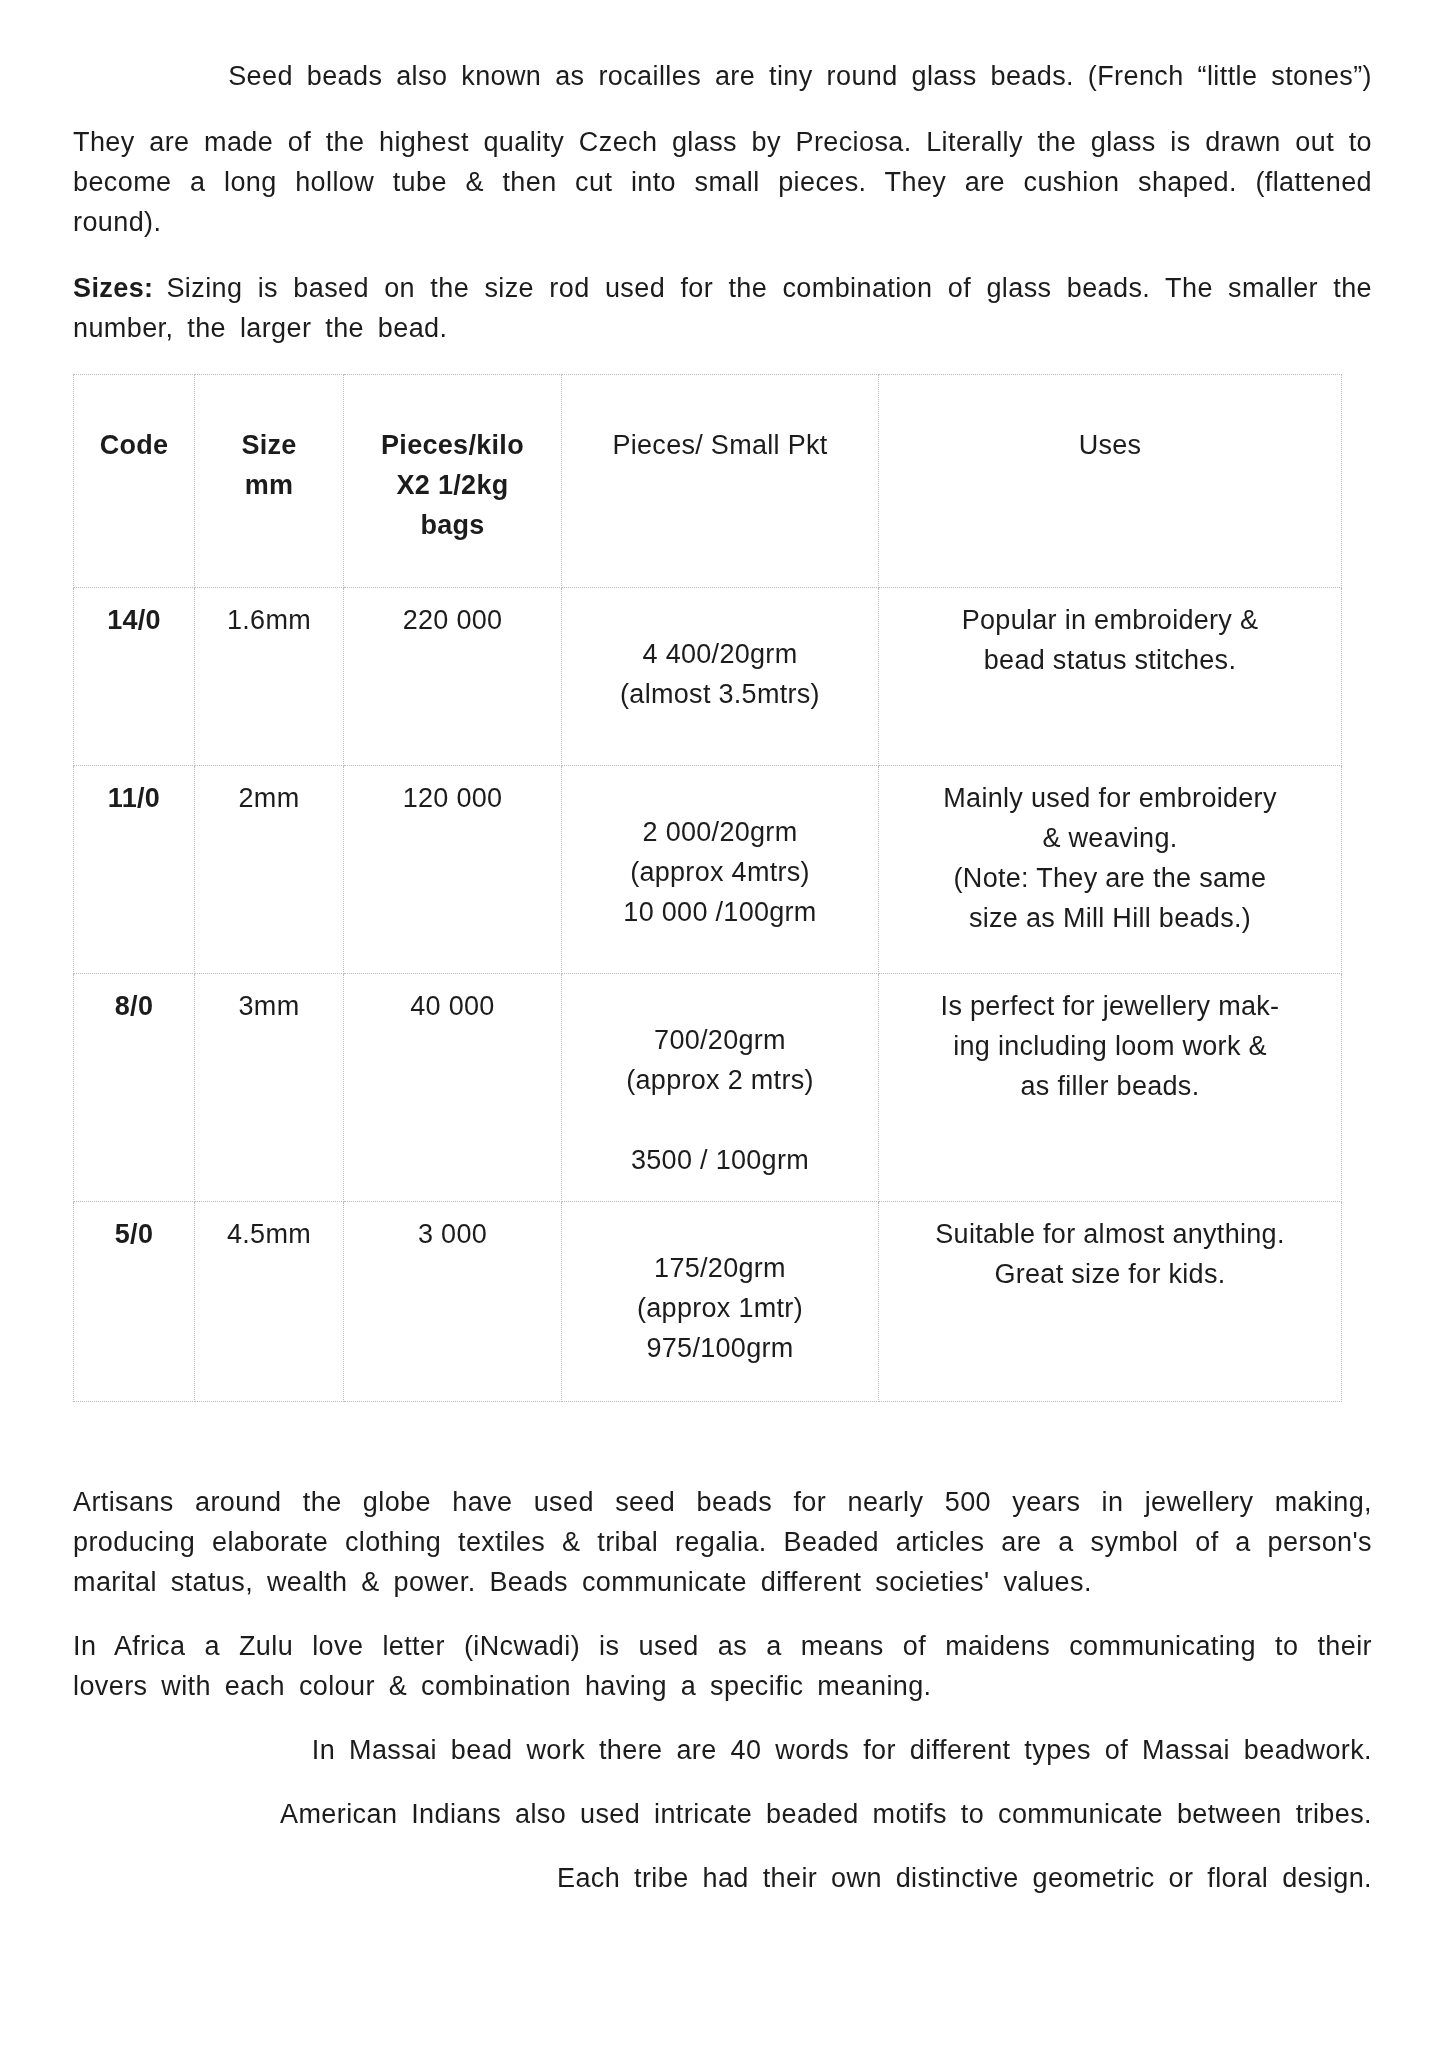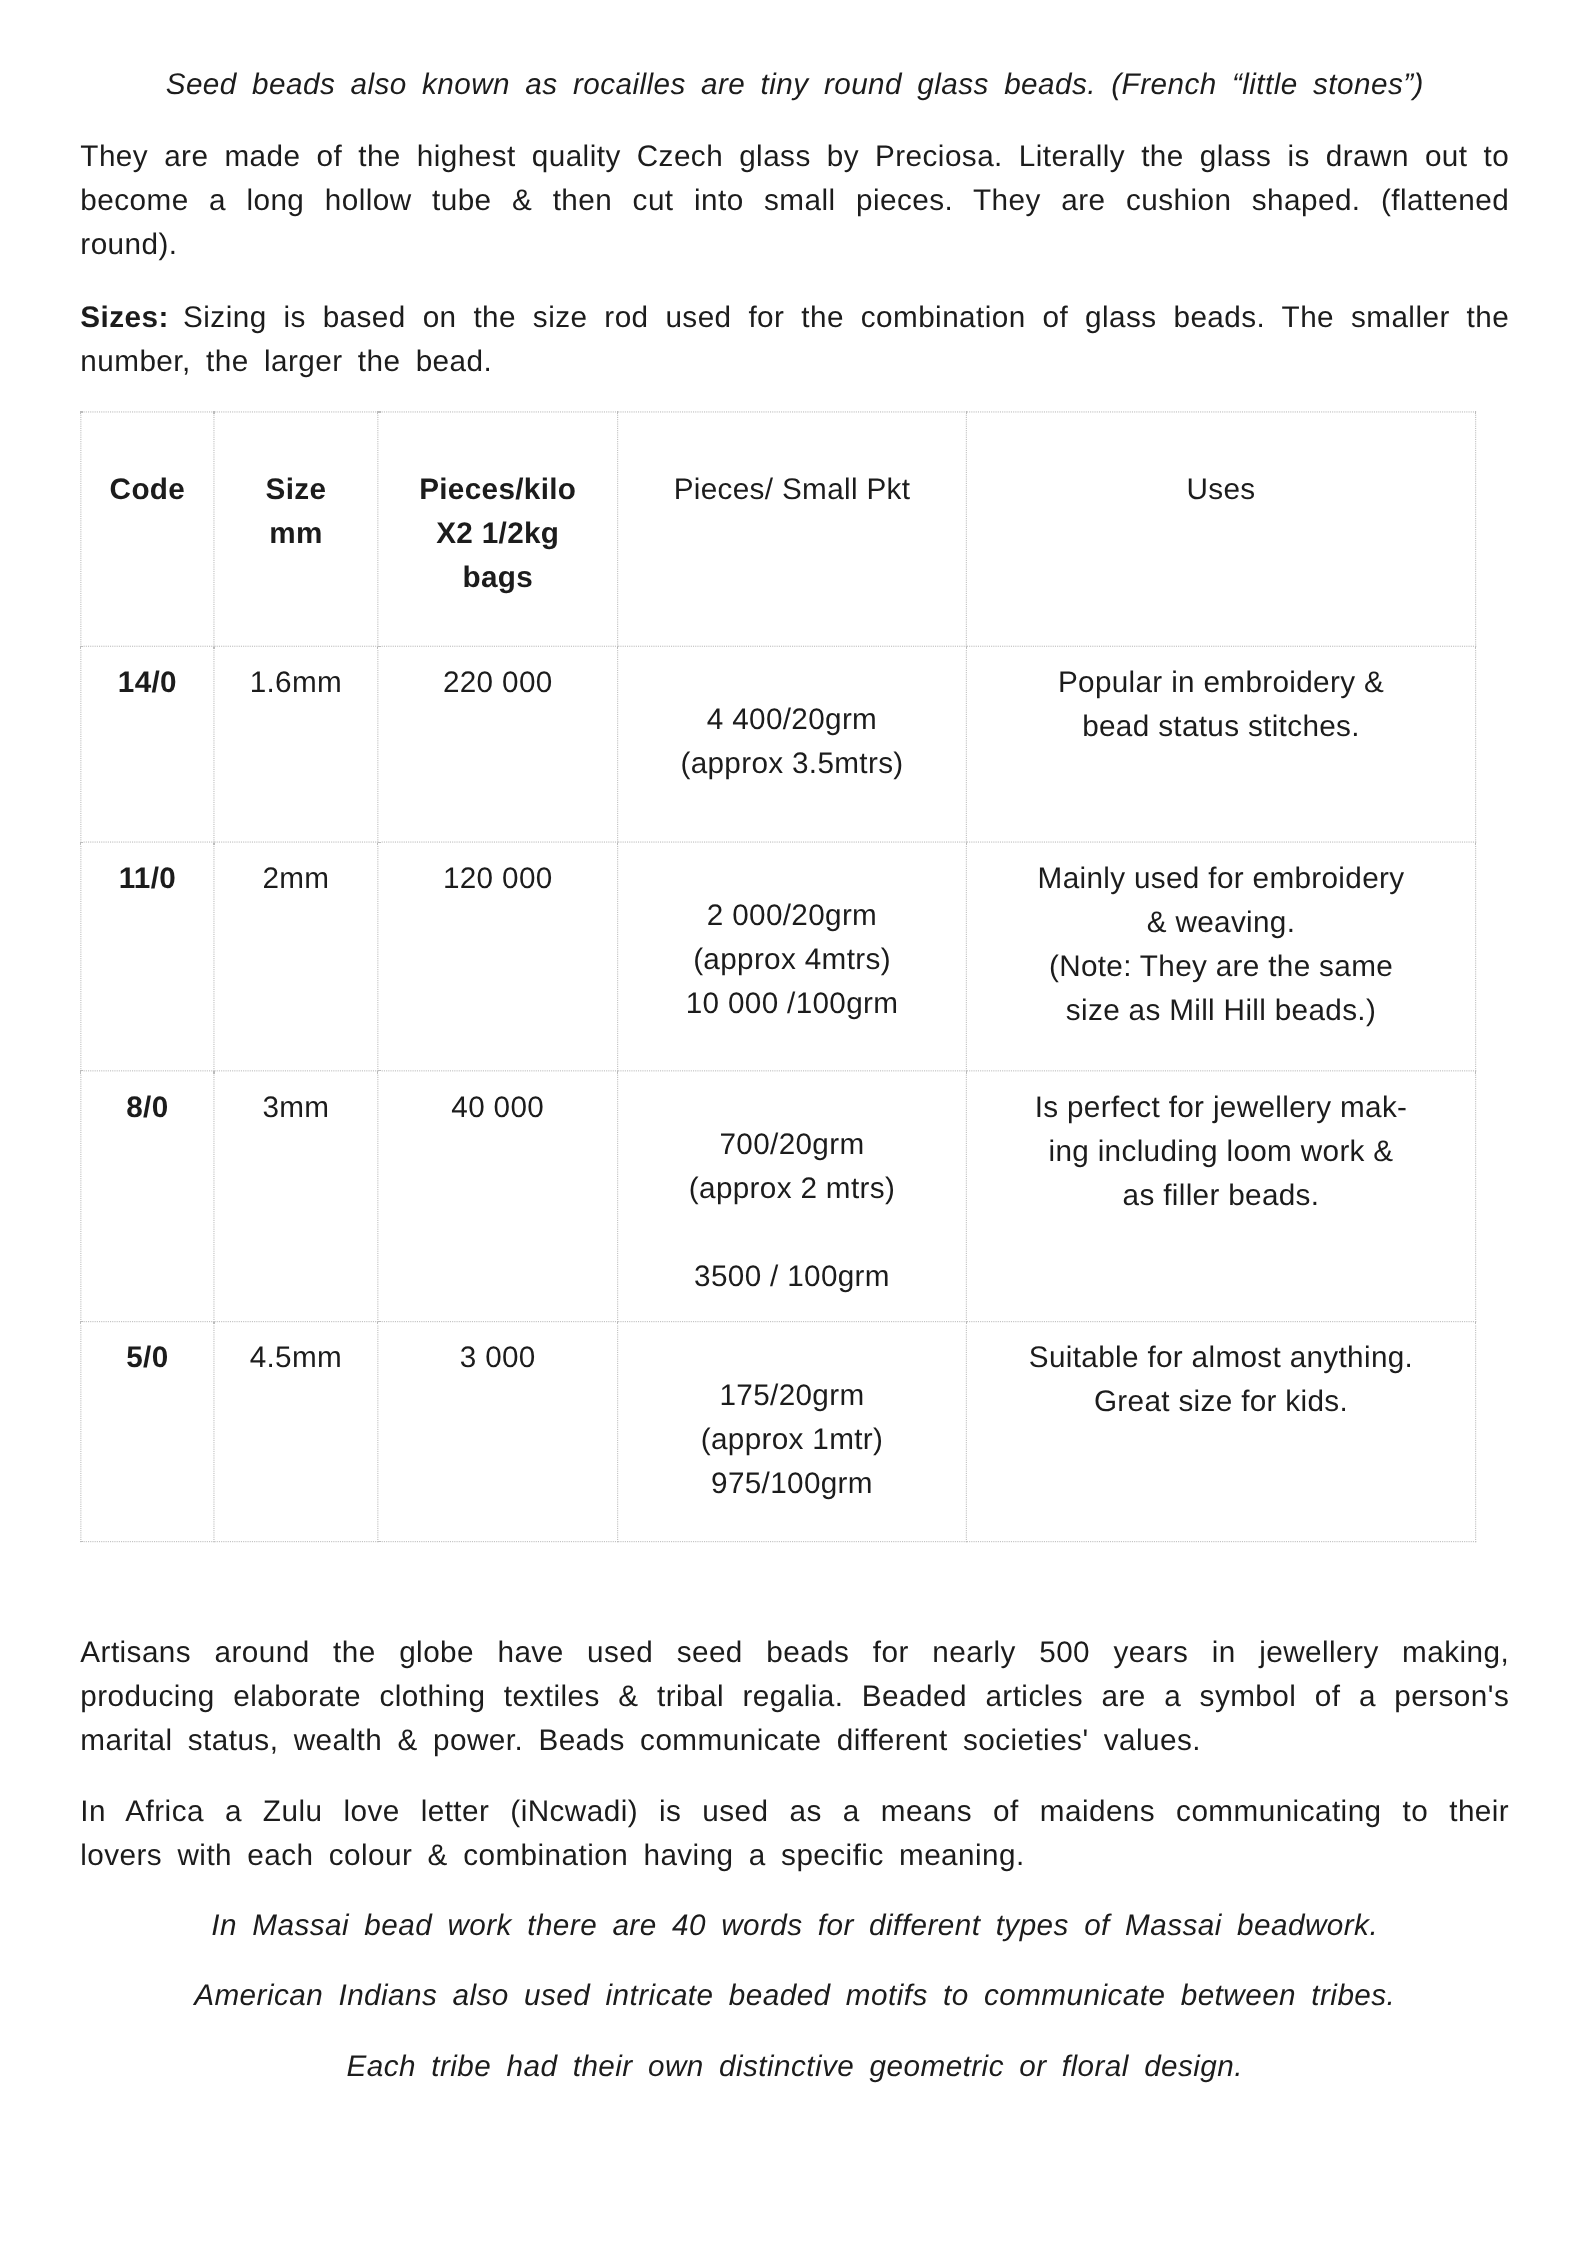--- a/index.html
+++ b/index.html
@@ -13,21 +13,21 @@
   .page { padding: 56px 73px 0 73px; width: 1299px; }
 
   p.para {
     margin: 0 0 26px 0;
     font-size: 27px;
     line-height: 40px;
     text-align: justify;
     word-spacing: 6px;
     letter-spacing: 0.4px;
   }
-  p.single { white-space: nowrap; text-align: center; font-style: italic; }
+  p.single { white-space: nowrap; text-align: right; }
   .sizes-label { font-weight: bold; margin-right: 13px; }
 
   table.bead-table {
     border-collapse: collapse;
     table-layout: fixed;
     width: 1268px;
     margin: 20px 0 0 0;
     font-size: 27px;
   }
   .bead-table th, .bead-table td {
@@ -96,21 +96,21 @@
         </th>
       </tr>
     </thead>
     <tbody>
       <tr class="row1">
         <td class="code">14/0</td>
         <td class="size">1.6mm</td>
         <td class="kilo">220 000</td>
         <td class="pkt">
           <div class="line">4 400/20grm</div>
-          <div class="line">(approx 3.5mtrs)</div>
+          <div class="line">(almost 3.5mtrs)</div>
         </td>
         <td class="uses">
           <div class="line">Popular in embroidery &amp;</div>
           <div class="line">bead status stitches.</div>
         </td>
       </tr>
       <tr class="row2">
         <td class="code">11/0</td>
         <td class="size">2mm</td>
         <td class="kilo">120 000</td>

